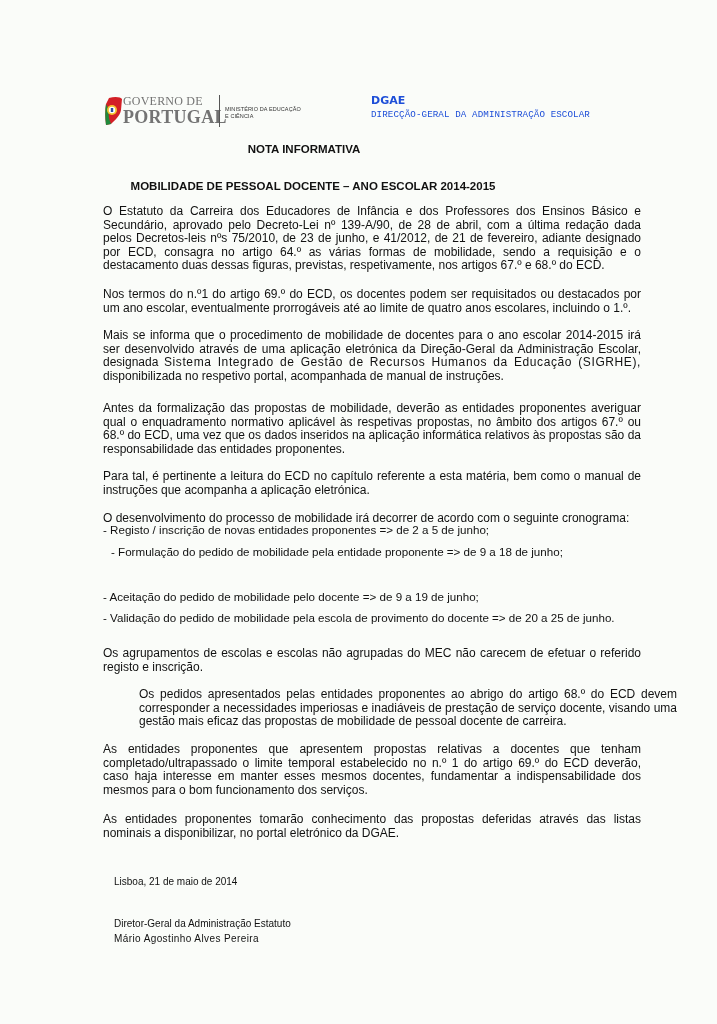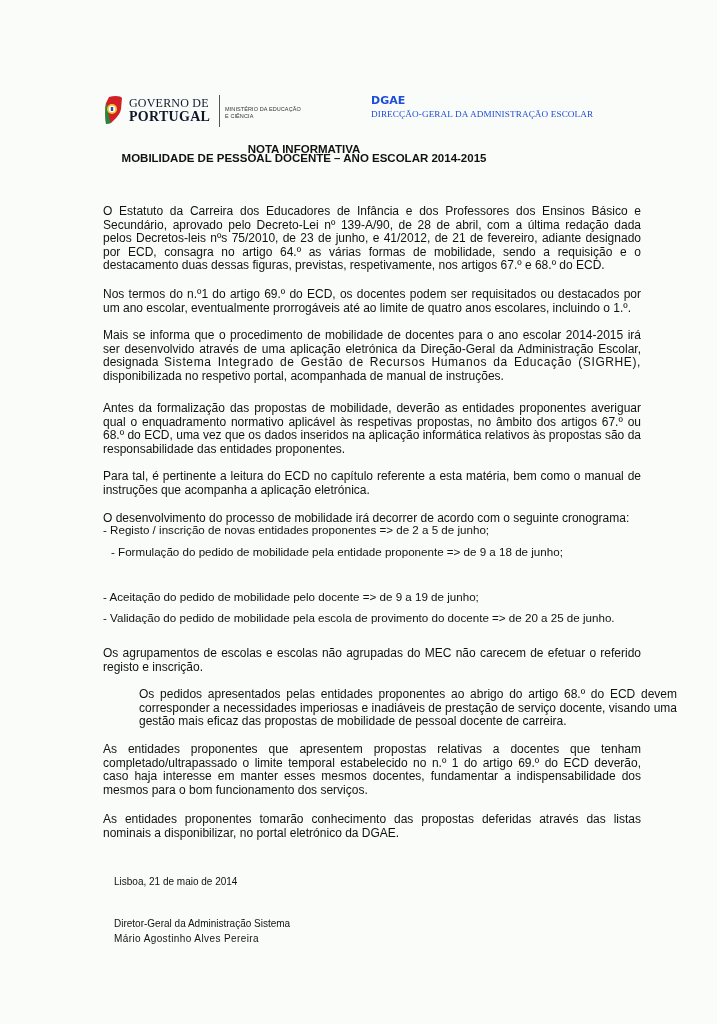--- a/index.html
+++ b/index.html
@@ -25,33 +25,32 @@
       top: 2px;
       display: flex;
       align-items: center;
     }
     .emblem {
       width: 20px;
       height: 30px;
       position: relative;
     }
     .gov-text {
-      margin-left: 6px;
       line-height: 1;
-      color: #0f172a;
+      color: #737373;
     }
     .gov-text .l1 {
       font-family: "Liberation Serif", serif;
       font-size: 12px;
       letter-spacing: 0.2px;
       display: block;
     }
     .gov-text .l2 {
       font-family: "Liberation Serif", serif;
-      font-size: 14px;
+      font-size: 18px;
       font-weight: bold;
       letter-spacing: 0.3px;
       display: block;
       margin-top: 1px;
       text-align: center;
     }
     .gov-divider {
       position: absolute;
       left: 116px;
       top: 2px;
@@ -76,37 +75,37 @@
       color: #1d4ed8;
       line-height: 1;
     }
     .dgae .acr {
       font-family: "DejaVu Sans", sans-serif;
       font-weight: bold;
       font-size: 11px;
       display: block;
     }
     .dgae .full {
-      font-family: Liberation Serif, serif;
+      font-family: Liberation Mono, monospace;
       font-size: 9.2px;
       display: block;
       margin-top: 4px;
       letter-spacing: 0.1px;
     }
     .title {
       position: absolute;
       left: 0;
       width: 608px;
       text-align: center;
       font-size: 11.5px;
       color: #111;
       font-weight: bold;
     }
     .t1 { top: 143px; }
-    .t2 { top: 152px; }
+    .t2 { top: 180px; padding-left: 9px; }
 
     .body-text {
       position: absolute;
       left: 103px;
       width: 538px;
       font-size: 12px;
       line-height: 13.6px;
       text-align: justify;
       color: #111;
     }
@@ -200,13 +199,13 @@
 <div class="body-text" style="top:743px;">
   <p> As entidades proponentes que apresentem propostas relativas a docentes que tenham completado/ultrapassado o limite temporal estabelecido no n.º 1 do artigo 69.º do ECD deverão, caso haja interesse em manter esses mesmos docentes, fundamentar a indispensabilidade dos mesmos para o bom funcionamento dos serviços.</p>
 </div>
 
 <div class="body-text" style="top:813px;">
   <p> As entidades proponentes tomarão conhecimento das propostas deferidas através das listas nominais a disponibilizar, no portal eletrónico da DGAE.</p>
 </div>
 
 <div class="sig" style="top:876px;">Lisboa, 21 de maio de 2014</div>
 <div class="sig ital" style="top:897px; letter-spacing:0.4px;">Mário Agostinho Alves Pereira</div>
-<div class="sig" style="top:918px;">Diretor-Geral da Administração Sistema</div>
+<div class="sig" style="top:918px;">Diretor-Geral da Administração Estatuto</div>
 
 </body></html>

